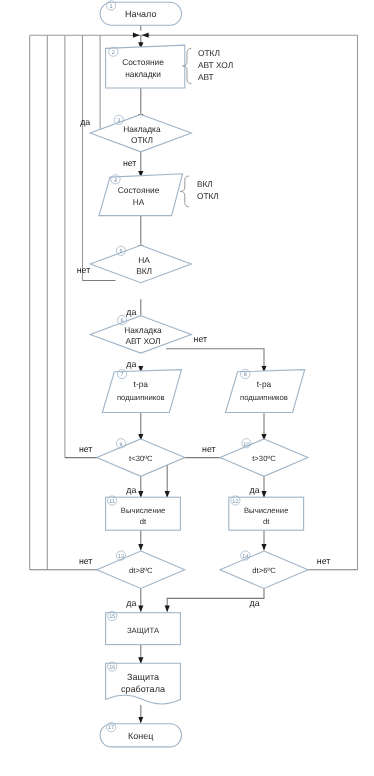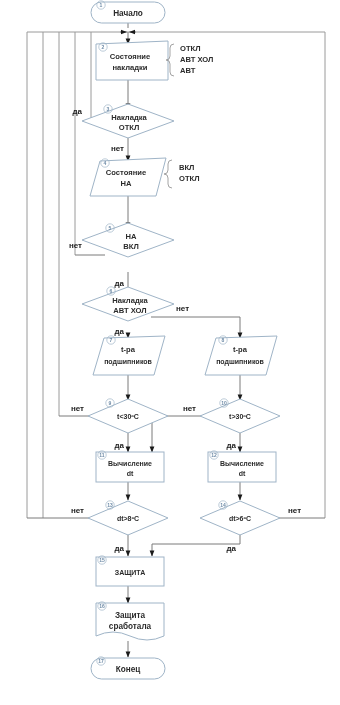--- a/index.html
+++ b/index.html
@@ -1,21 +1,21 @@
 <!DOCTYPE html>
 <html><head>
 <meta charset="utf-8">
 <style>
   html,body{margin:0;padding:0;background:#ffffff;}
   body{
     width:340px;height:705px;
     font-family:"Liberation Sans", sans-serif;
     overflow:hidden;
   }
-  #stage{position:relative;width:340px;height:705px;font-weight:bold;}
+  #stage{position:relative;width:340px;height:705px;}
   svg#flow{position:absolute;left:0;top:0;width:340px;height:705px;display:block;}
   .shape{fill:#ffffff;stroke:#9fb4c7;stroke-width:1;}
   .line{stroke:#7a7a7a;stroke-width:1;fill:none;}
   .loop{stroke:#9a9a9a;stroke-width:1;fill:none;}
   .txt{font-family:"Liberation Sans", sans-serif;fill:#2b2b2b;text-anchor:middle;}
   .t10{font-size:8.2px;}
   .t9{font-size:7.6px;}
   .t8{font-size:7px;}
   .lbl{font-family:"Liberation Sans", sans-serif;font-size:8px;fill:#1a1a1a;}
   .num{font-family:"Liberation Sans", sans-serif;font-size:5px;fill:#6d8aa6;text-anchor:middle;}

